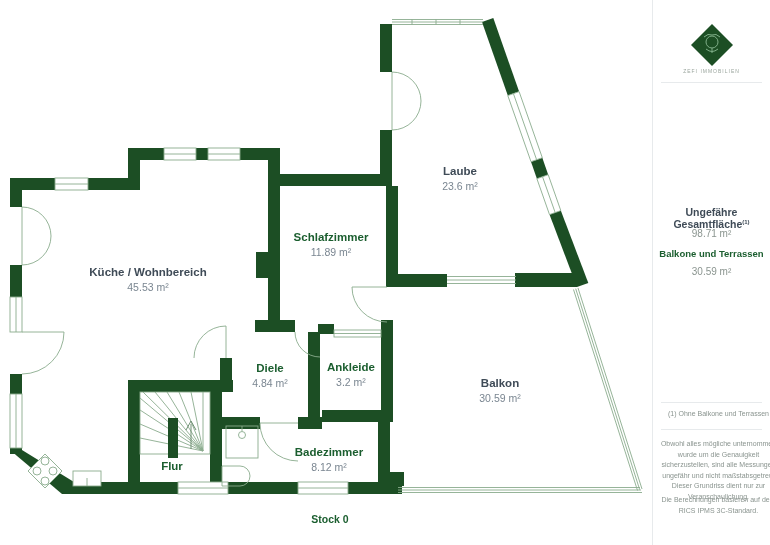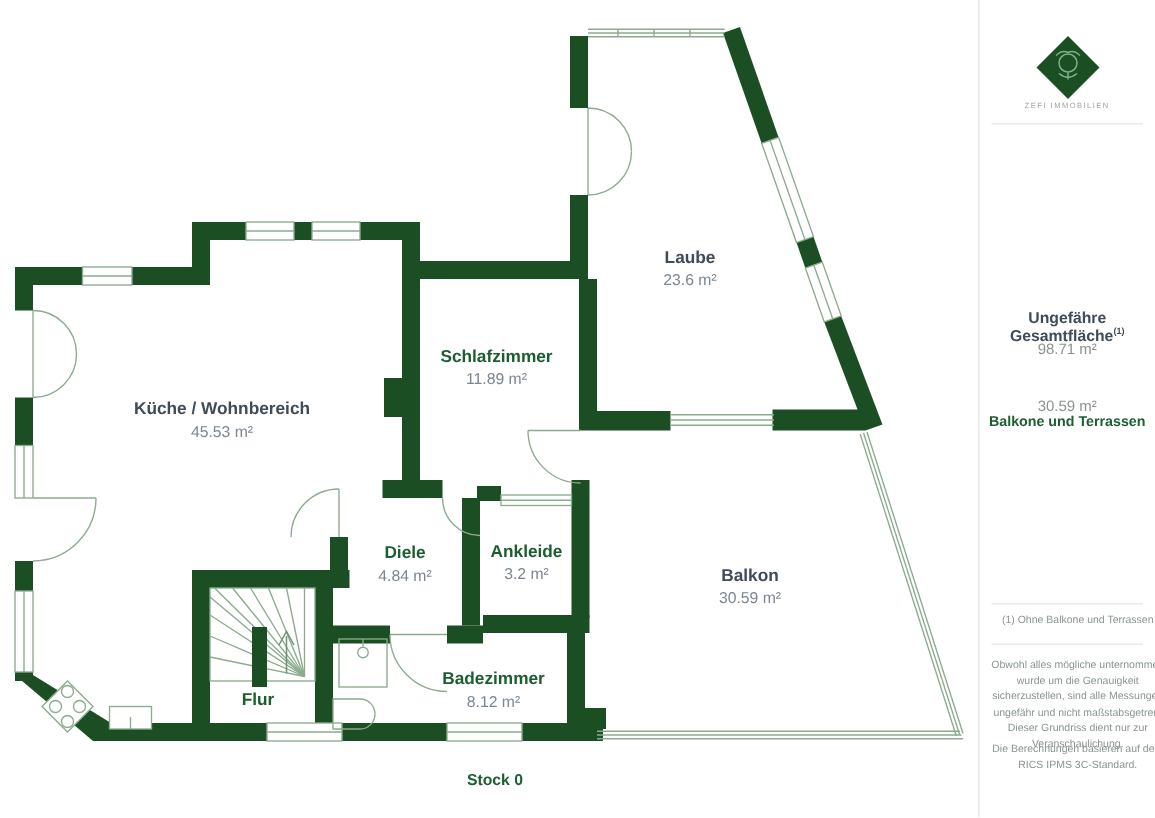--- a/index.html
+++ b/index.html
@@ -249,21 +249,21 @@
     </div>
 
     <div class="sb-center brand-name" style="top:68px;">ZEFI IMMOBILIEN</div>
 
     <div class="sb-hr" style="top:82px;"></div>
 
     <div class="sb-center total-label" style="top:206px;">
       <span>Ungefähre Gesamtfläche</span><sup>(1)</sup>
     </div>
     <div class="sb-center muted-val" style="top:228px;">98.71 m²</div>
-    <div class="sb-center green-label" style="top:248px;margin-top:28px;">Balkone und Terrassen</div>
+    <div class="sb-center green-label" style="top:248px;">Balkone und Terrassen</div>
     <div class="sb-center muted-val" style="top:266px;">30.59 m²</div>
 
     <div class="sb-hr" style="top:402px;"></div>
     <div class="sb-center fineprint" style="top:409px;">(1) Ohne Balkone und Terrassen</div>
     <div class="sb-hr" style="top:429px;"></div>
 
     <div class="sb-center fineprint" style="top:439px;">Obwohl alles mögliche unternommen wurde um die Genauigkeit sicherzustellen, sind alle Messungen ungefähr und nicht maßstabsgetreu. Dieser Grundriss dient nur zur Veranschaulichung.</div>
     <div class="sb-center fineprint" style="top:495px;">Die Berechnungen basieren auf dem RICS IPMS 3C-Standard.</div>
   </div>
 

